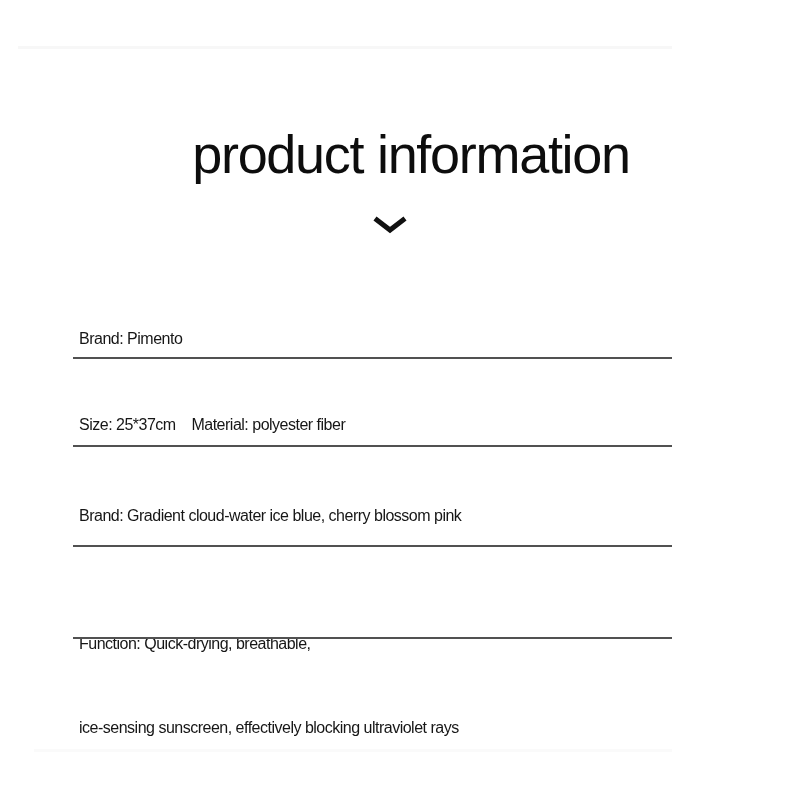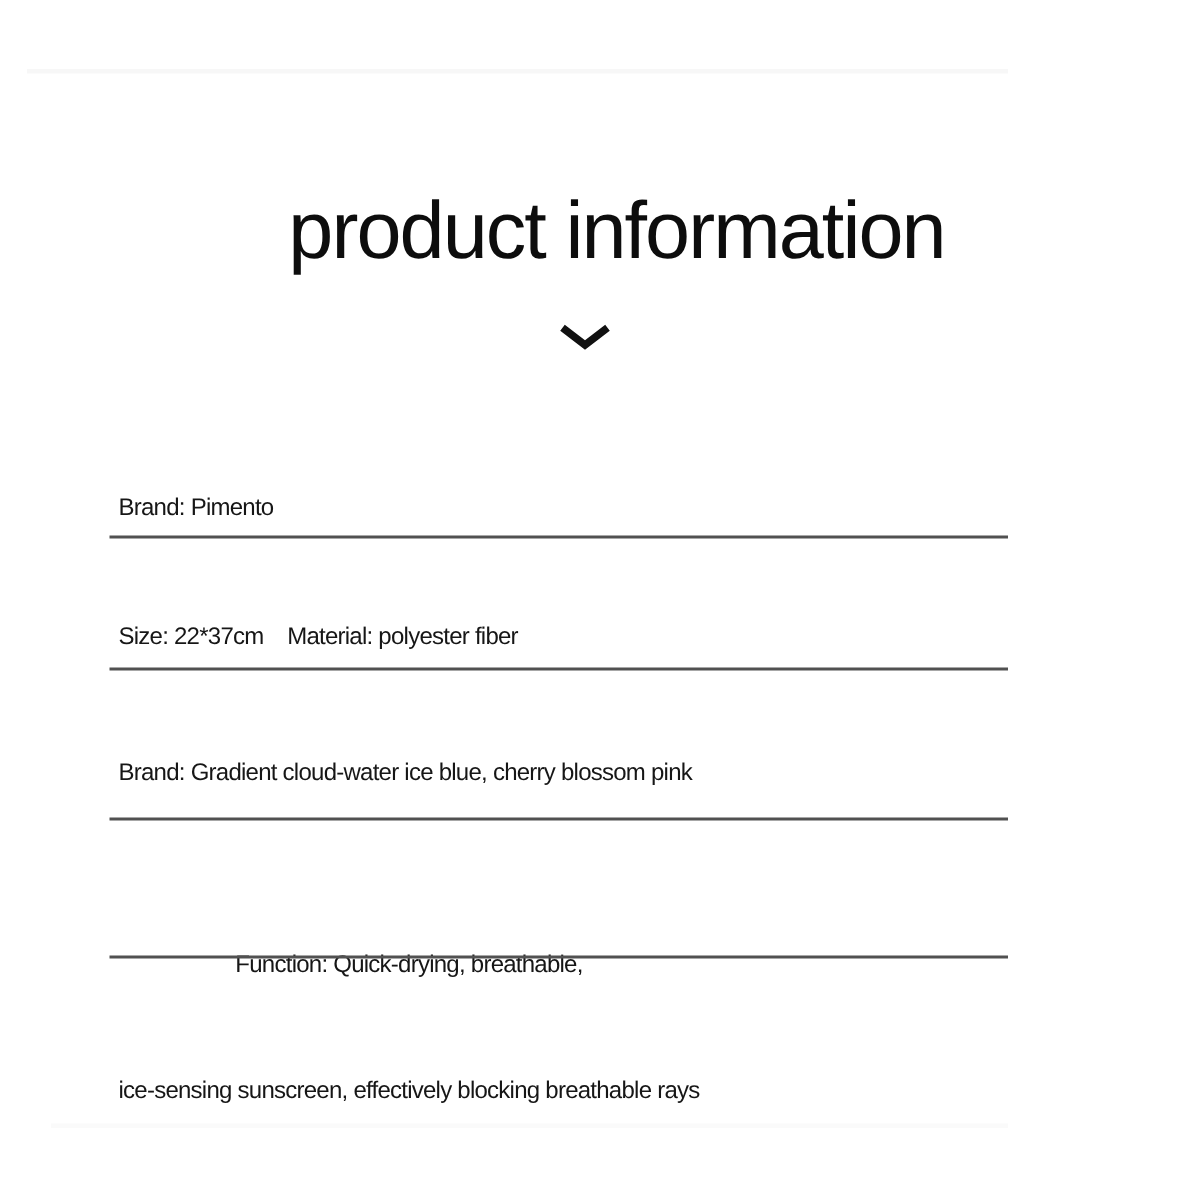--- a/index.html
+++ b/index.html
@@ -38,21 +38,21 @@
     font-size: 16px;
     line-height: 30px;
     letter-spacing: -0.5px;
     color: #161616;
     white-space: pre;
   }
   .row-brand    { top: 324px; }
   .row-size     { top: 410px; }
   .row-color    { top: 501px; }
   .row-function { top: 574px; line-height: 28px; }
-  .fn-line { display: block; text-align: center; }
+  .fn-line { display: block; }
 
   .divider {
     position: absolute;
     left: 73px;
     width: 622px;
     height: 2px;
     background: #515151;
   }
   .d1 { top: 357px; }
   .d2 { top: 445px; }
@@ -70,27 +70,27 @@
 
   <div class="chevron-wrap">
     <svg width="36" height="21" viewBox="0 0 36 21" aria-hidden="true">
       <path d="M3 4.5 L18 16 L33 4.5" fill="none" stroke="#111111" stroke-width="5" stroke-linecap="butt" stroke-linejoin="miter"></path>
     </svg>
   </div>
 
   <div class="spec row-brand">Brand: Pimento</div>
   <div class="divider d1"></div>
 
-  <div class="spec row-size">Size: 22*37cm    Material: polyester fiber</div>
+  <div class="spec row-size">Size: 25*37cm    Material: polyester fiber</div>
   <div class="divider d2"></div>
 
   <div class="spec row-color">Brand: Gradient cloud-water ice blue, cherry blossom pink</div>
   <div class="divider d3"></div>
 
   <div class="spec row-function">
     <span class="fn-line">Function: Quick-drying, breathable,</span>
-    <span class="fn-line">ice-sensing sunscreen, effectively blocking breathable rays</span>
+    <span class="fn-line">ice-sensing sunscreen, effectively blocking ultraviolet rays</span>
   </div>
   <div class="divider d4"></div>
 
   <div class="seam seam-bottom"></div>
 
 </div>
 
 </body></html>

